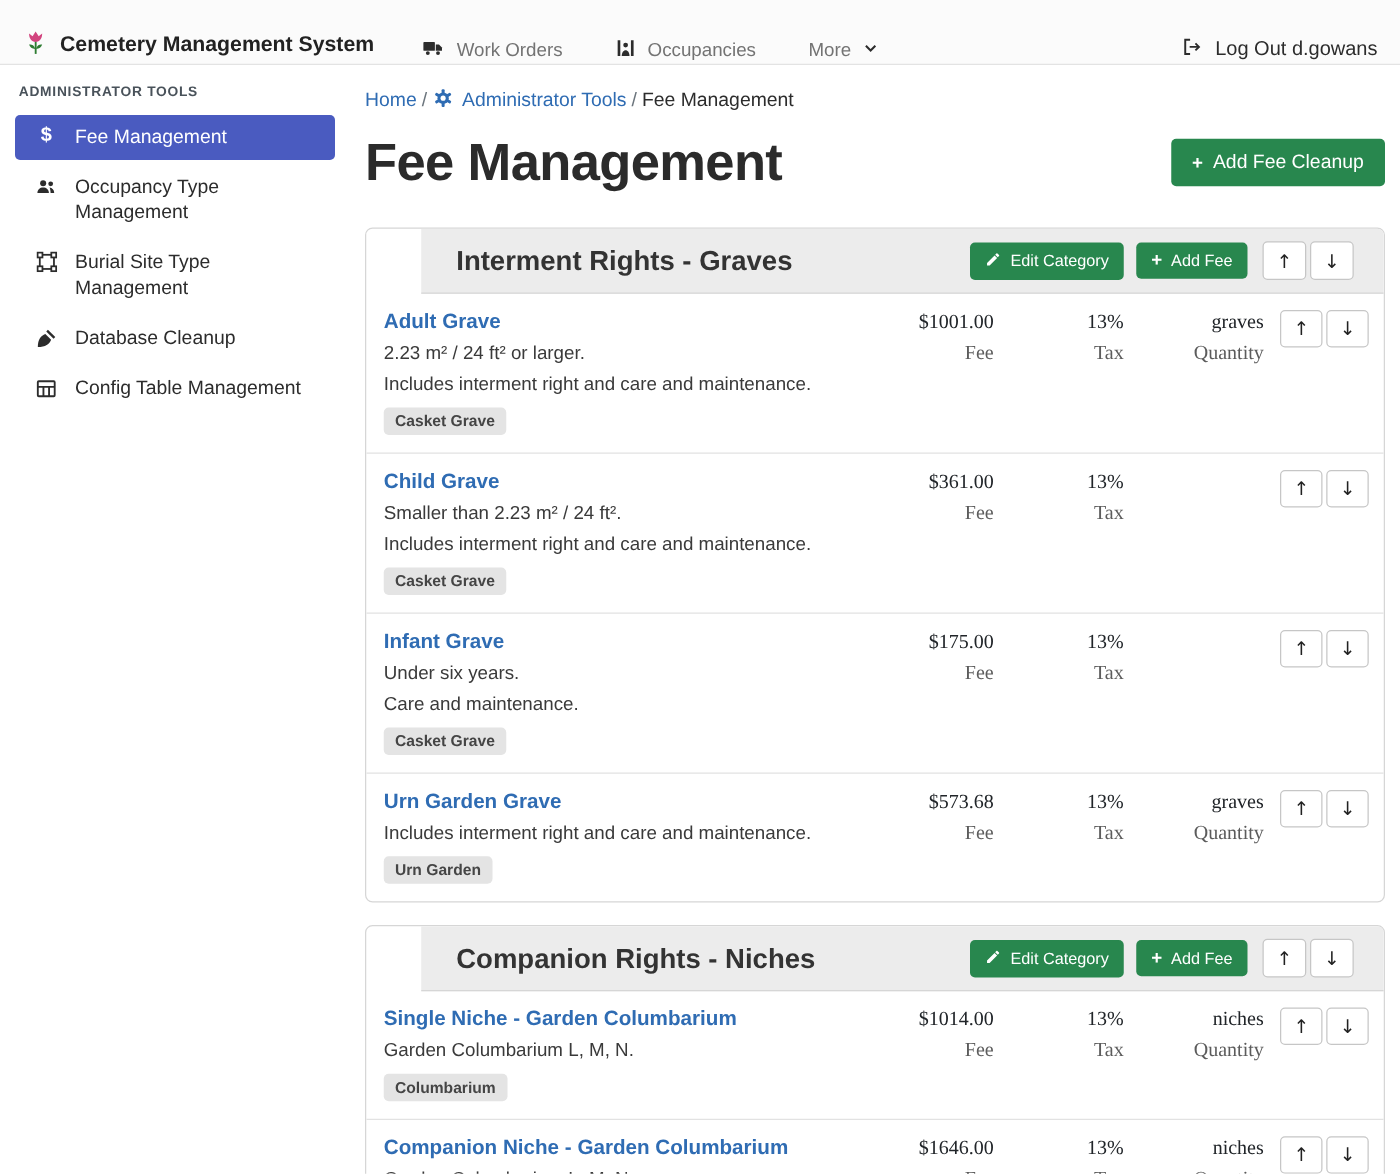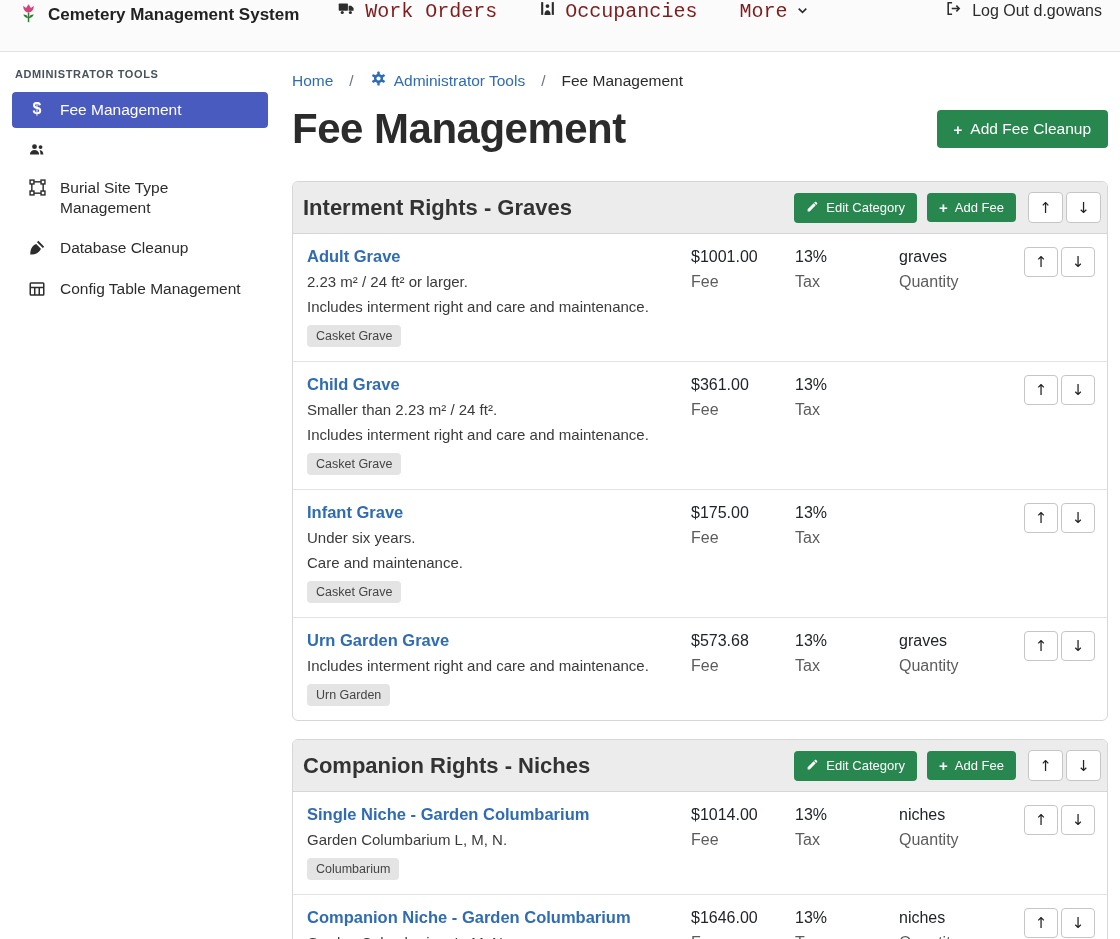--- a/index.html
+++ b/index.html
@@ -9,74 +9,74 @@
     --border:#d6d6d6;
     --row-border:#e2e2e2;
     --text:#2d2d2d;
     --muted:#5c5c5c;
   }
   *{box-sizing:border-box;margin:0;padding:0;}
   html,body{width:1120px;height:939px;overflow:hidden;background:#fff;
     font-family:"Liberation Sans","DejaVu Sans",sans-serif;color:var(--text);}
 
   
-  .navbar{height:52px;display:flex;align-items:flex-start;padding:0 18px;
+  .navbar{height:52px;display:flex;align-items:flex-end;padding:0 18px;
     background:#fbfbfb;border-bottom:1px solid #e3e3e3;}
   .brand{display:flex;align-items:center;gap:9px;}
   .brand-title{font-size:17px;font-weight:700;color:#222;}
   .nav-items{display:flex;align-items:center;gap:42px;margin-left:38px;}
-  .nav-item{display:flex;align-items:center;gap:9px;font-size:20px;color:#7f1d1d;cursor:pointer;font-family:Liberation Mono, monospace;}
+  .nav-item{display:flex;align-items:center;gap:9px;font-size:15px;color:#737373;cursor:pointer;}
   .nav-right{margin-left:auto;display:flex;align-items:center;gap:9px;font-size:16px;color:#2c2c2c;cursor:pointer;}
 
   
   .layout{display:flex;height:887px;}
   .sidebar{width:280px;flex:none;padding:16px 12px 0 12px;}
   .sidebar-title{font-size:11px;font-weight:700;letter-spacing:.6px;color:#49525a;margin:0 0 12px 3px;}
   .side-item{display:flex;align-items:flex-start;gap:12px;padding:8px 10px 8px 14px;
     border-radius:4px;margin-bottom:4px;font-size:15.5px;color:#2c2c2c;cursor:pointer;line-height:1.3;}
   .side-item .s-icon{width:22px;flex:none;display:flex;justify-content:center;margin-top:1px;}
   .side-item.active{background:var(--indigo);color:#fff;}
   .dollar-glyph{font-size:16px;font-weight:700;line-height:1;}
   .side-item.active .dollar-glyph{color:#fff;}
 
   .main{flex:1;padding:16px 12px 0 12px;}
 
   
-  .breadcrumb{display:flex;align-items:center;gap:16px;font-size:15.5px;margin:2px 0 14px 0;}
+  .breadcrumb{display:flex;align-items:center;gap:4px;font-size:15.5px;margin:2px 0 14px 0;}
   .crumb-link{color:var(--link);text-decoration:none;cursor:pointer;display:flex;align-items:center;gap:7px;}
   .crumb-sep{color:#6c757d;}
   .crumb-current{color:#2c2c2c;}
 
   
   .title-row{display:flex;align-items:center;justify-content:space-between;margin-bottom:28px;}
   h1{font-size:42px;font-weight:600;color:#2b2b2b;letter-spacing:-.5px;}
   .btn{border:none;cursor:pointer;font-family:inherit;display:inline-flex;align-items:center;gap:8px;border-radius:4px;}
   .btn-green-lg{background:var(--green);color:#fff;font-size:15.5px;padding:10px 17px;}
   .btn-green-sm{background:var(--green);color:#fff;font-size:13px;padding:7px 12px;gap:7px;}
   .plus-glyph{font-weight:700;font-size:15px;line-height:1;}
 
   
   .card{border:1px solid var(--border);border-radius:6px;margin-bottom:18px;background:#fff;overflow:hidden;}
-  .card-header{background:#ececec;border-bottom:1px solid var(--border);padding:10px 6px;
-    display:flex;align-items:center;gap:10px;}
+  .card-header{background:#ececec;border-bottom:1px solid var(--border);padding:10px 24px;
+    display:flex;align-items:center;gap:10px;margin-left:44px;}
   .card-title{font-size:22px;font-weight:600;color:#333;margin-right:auto;padding-left:4px;}
   .arrow-group{display:flex;gap:3px;margin-left:2px;}
   .btn-arrow{background:#fff;border:1px solid #c6c6c6;border-radius:4px;width:35px;height:31px;
     font-size:15px;color:#222;cursor:pointer;display:flex;align-items:center;justify-content:center;
     font-family:"DejaVu Sans",sans-serif;}
 
   
   .fee-row{display:flex;align-items:flex-start;padding:13px 12px 14px 14px;border-bottom:1px solid var(--row-border);}
   .fee-row:last-child{border-bottom:none;}
   .fee-main{flex:1;min-width:0;padding-right:8px;}
   .fee-name{font-size:16.5px;font-weight:700;color:var(--link);text-decoration:none;cursor:pointer;display:inline-block;margin-bottom:7px;}
   .fee-desc{font-size:15px;color:#3a3a3a;margin-bottom:8px;}
   .fee-desc:empty{display:none;}
-  .fee-tag{display:inline-block;background:#e4e4e4;color:#454545;font-size:12.5px;padding:4px 9px;border-radius:4px;margin-top:2px;}
-  .stat{width:104px;flex:none;text-align:left;padding-top:1px;}
+  .fee-tag{display:inline-block;background:#e4e4e4;color:#454545;font-size:12.5px;padding:4px 9px;border-radius:4px;margin-top:2px;font-weight:bold;}
+  .stat{width:104px;flex:none;text-align:right;padding-top:1px;font-family:Liberation Serif, serif;}
   .stat-qty{width:112px;}
   .stat-value{font-size:16px;color:#212529;}
   .stat-label{font-size:16px;color:var(--muted);margin-top:7px;}
   .stat-value:empty,.stat-label:empty{display:none;}
   .row-arrows{width:84px;flex:none;display:flex;gap:3px;justify-content:flex-end;}
   .btn-arrow.row-size{width:34px;height:30px;}
 </style>
 </head>
 <body>
 
@@ -150,20 +150,21 @@
 
     <div class="side-item">
       <span class="s-icon">
         <svg viewBox="0 0 24 24" width="20" height="17" fill="#2c2c2c">
           <circle cx="8.5" cy="8" r="3.4"></circle>
           <path d="M2 19c0-4.2 3-6.4 6.5-6.4S15 14.8 15 19z"></path>
           <circle cx="17" cy="8.6" r="2.7"></circle>
           <path d="M15.7 12.7c3 .4 5.3 2.4 5.3 6.3h-4.1c0-2.6-.5-4.8-1.2-6.3z"></path>
         </svg>
       </span>
+      <span>Occupancy Type Management</span>
     </div>
 
     <div class="side-item">
       <span class="s-icon">
         <svg viewBox="0 0 24 24" width="17" height="17">
           <rect x="4" y="4" width="16" height="16" fill="none" stroke="#2c2c2c" stroke-width="2"></rect>
           <rect x="1.5" y="1.5" width="5.5" height="5.5" fill="#fff" stroke="#2c2c2c" stroke-width="2"></rect>
           <rect x="17" y="1.5" width="5.5" height="5.5" fill="#fff" stroke="#2c2c2c" stroke-width="2"></rect>
           <rect x="1.5" y="17" width="5.5" height="5.5" fill="#fff" stroke="#2c2c2c" stroke-width="2"></rect>
           <rect x="17" y="17" width="5.5" height="5.5" fill="#fff" stroke="#2c2c2c" stroke-width="2"></rect>

